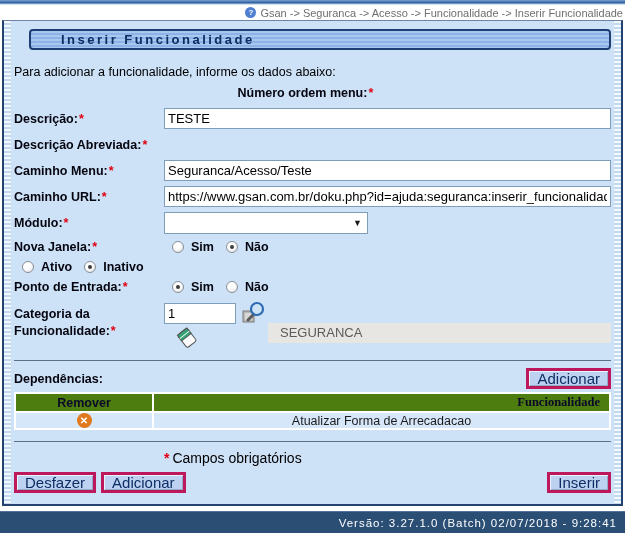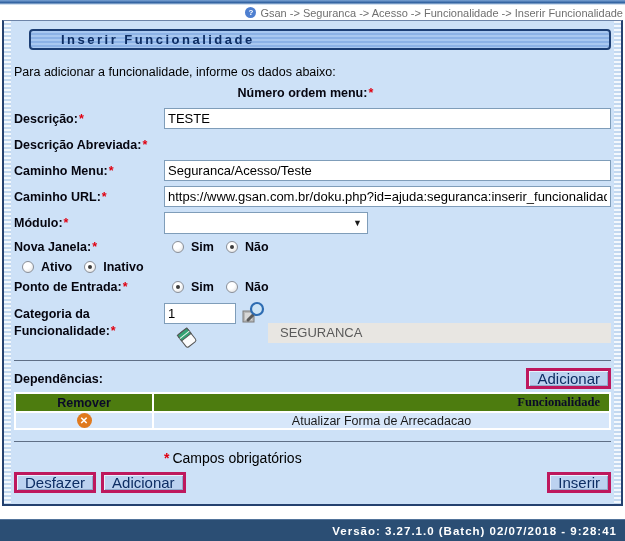--- a/index.html
+++ b/index.html
@@ -67,23 +67,23 @@
   .dep-table th.col-func{text-align:right;padding-left:8px;font-family:Liberation Serif, serif;}
   .dep-table th.col-remover{width:118px;}
   .dep-table td{background:#d7e7fa;text-align:center;height:15px;padding:0 4px;font-size:12.5px;color:#1a1a1a;}
   .remove-icon{display:inline-block;width:15px;height:15px;border-radius:50%;background:#e0791d;color:#ffffff;
     font-weight:bold;font-size:10px;line-height:15px;text-align:center;cursor:pointer;}
   
   .note{margin:8px 0 4px 150px;height:15px;font-size:14px;color:#000000;}
   .note .req{margin-right:3px;margin-left:0;}
   .actions{margin-top:7px;display:flex;gap:5px;}
   .spacer{flex:1;}
-  .footer{position:absolute;left:0;right:0;bottom:0;height:22px;box-sizing:border-box;background:#2b4e74;
+  .footer{position:absolute;left:0;right:0;bottom:8px;height:22px;box-sizing:border-box;background:#2b4e74;
     border-top:1px solid #52749b;color:#ffffff;display:flex;align-items:center;justify-content:flex-end;
-    padding-right:8px;font-size:11.5px;font-weight:bold;letter-spacing:1px;}
+    padding-right:8px;font-size:11.5px;font-weight:normal;letter-spacing:1px;}
 </style>
 </head>
 <body>
 
 <div class="topbar"></div>
 
 <div class="crumbbar">
   <span class="help-icon">?</span>
   <a class="crumb-link">Gsan -&gt; Seguranca -&gt; Acesso -&gt; Funcionalidade -&gt; Inserir Funcionalidade</a>
 </div>

